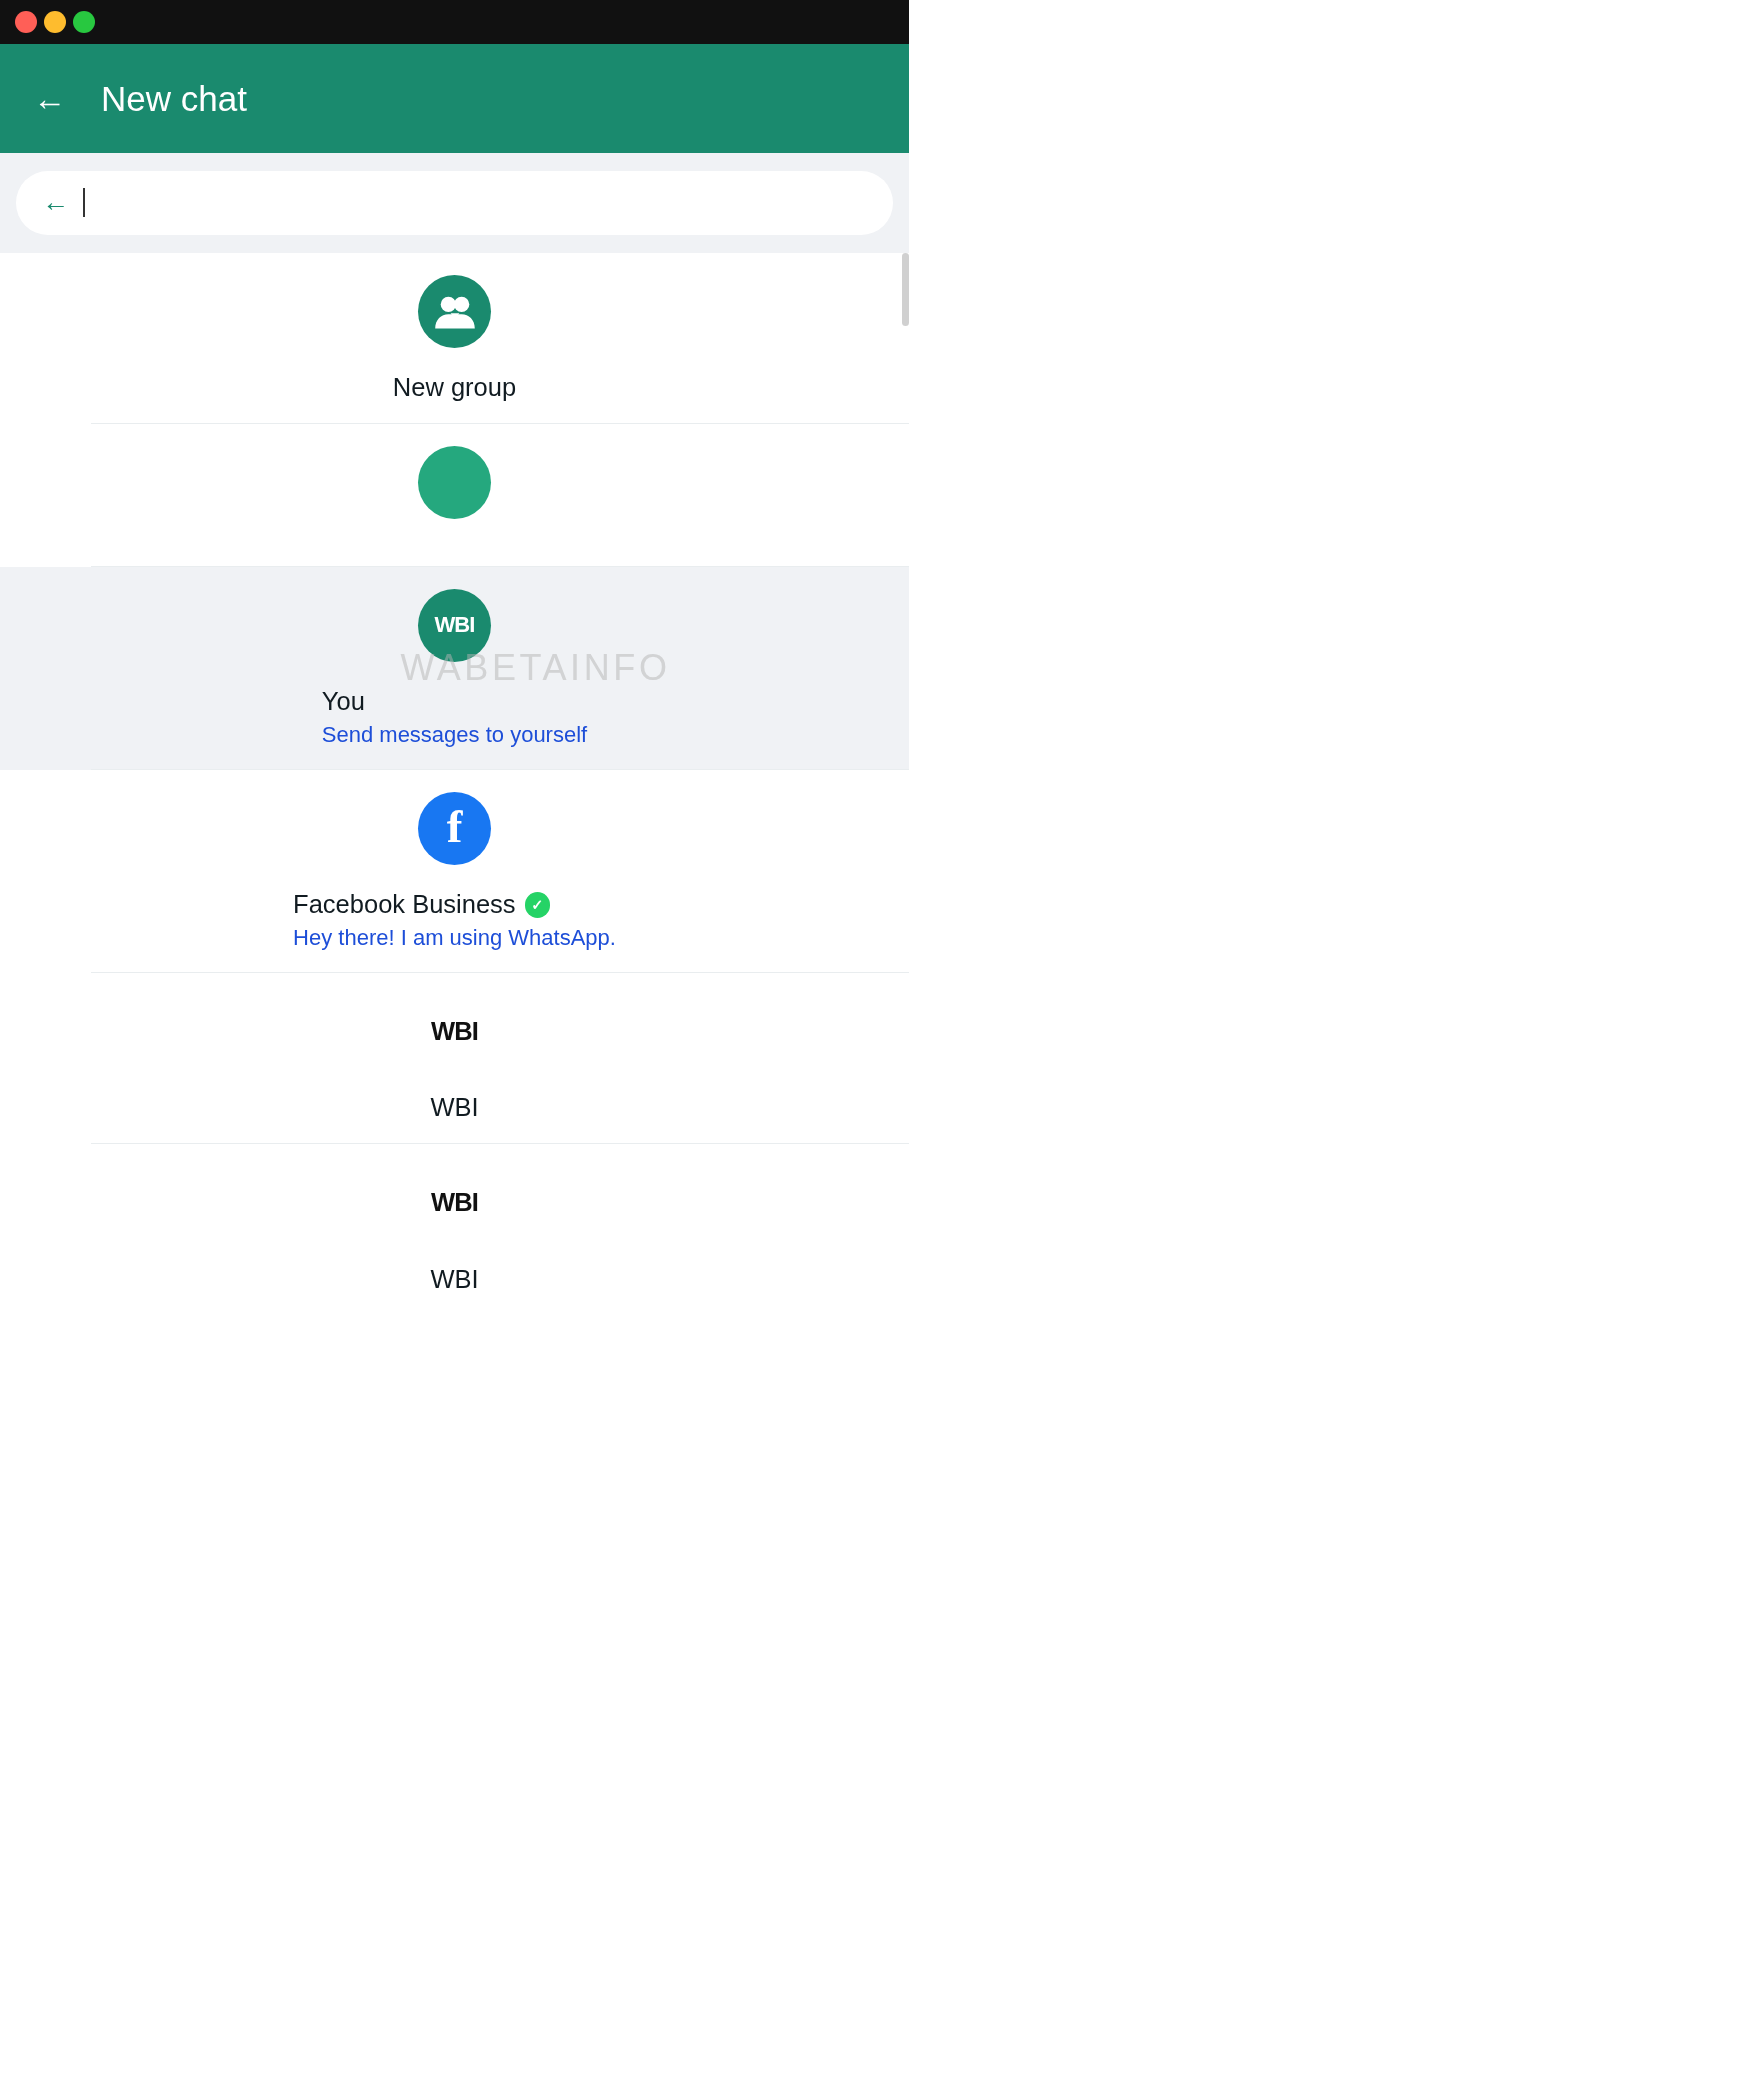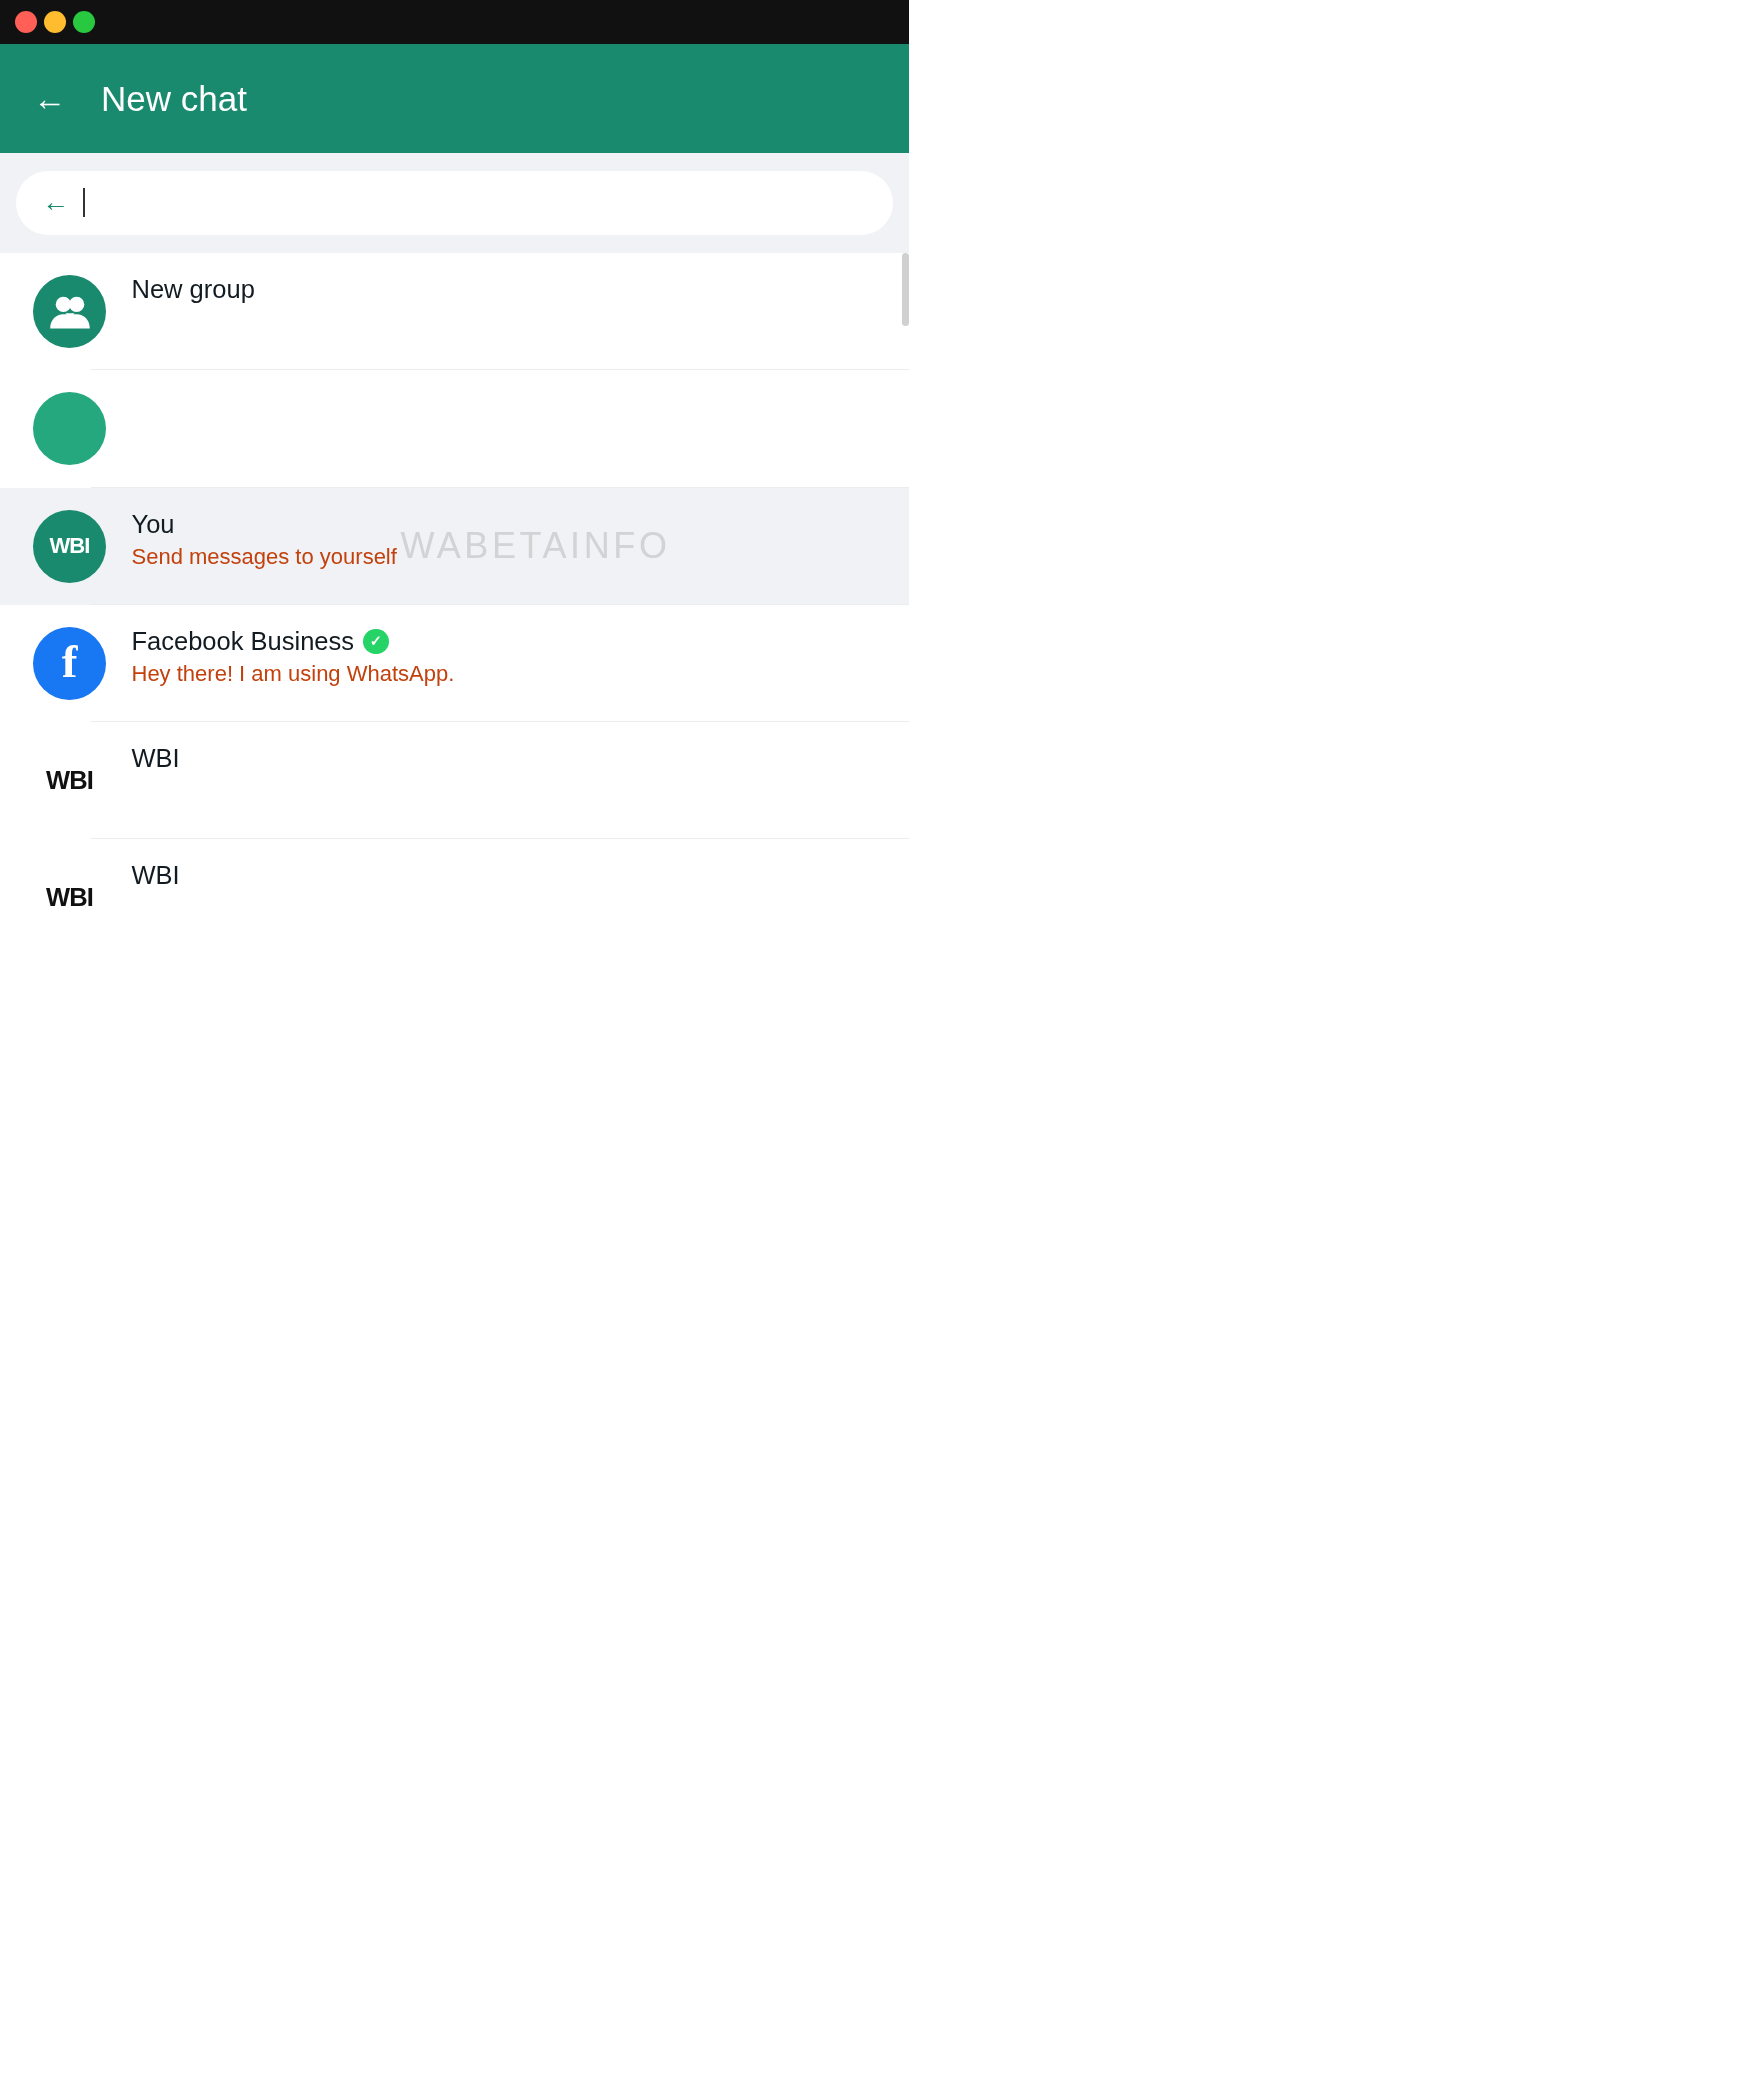--- a/index.html
+++ b/index.html
@@ -107,25 +107,26 @@
       right: 0;
       top: 0;
       width: 7.3px;
       background: #d0d0d0;
       height: 73px;
       border-radius: 3.6px;
     }
 
     .contact-item {
       display: flex;
-      align-items: flex-start;
+      align-items: center;
       padding: 22px 33px;
       gap: 25.5px;
       cursor: pointer;
       position: relative;
+      flex-direction: column;
     }
 
     .contact-item.highlighted {
       background: #f0f2f5;
     }
 
     .contact-item.no-border::after {
       display: none;
     }
 
@@ -191,21 +192,21 @@
       font-size: 25.5px;
       font-weight: 500;
       color: #111b21;
       display: flex;
       align-items: center;
       gap: 9px;
     }
 
     .contact-subtitle {
       font-size: 22px;
-      color: #c2410c;
+      color: #1d4ed8;
     }
 
     
     .verified-badge {
       width: 25.5px;
       height: 25.5px;
       background: #25d366;
       border-radius: 50%;
       display: flex;
       align-items: center;

